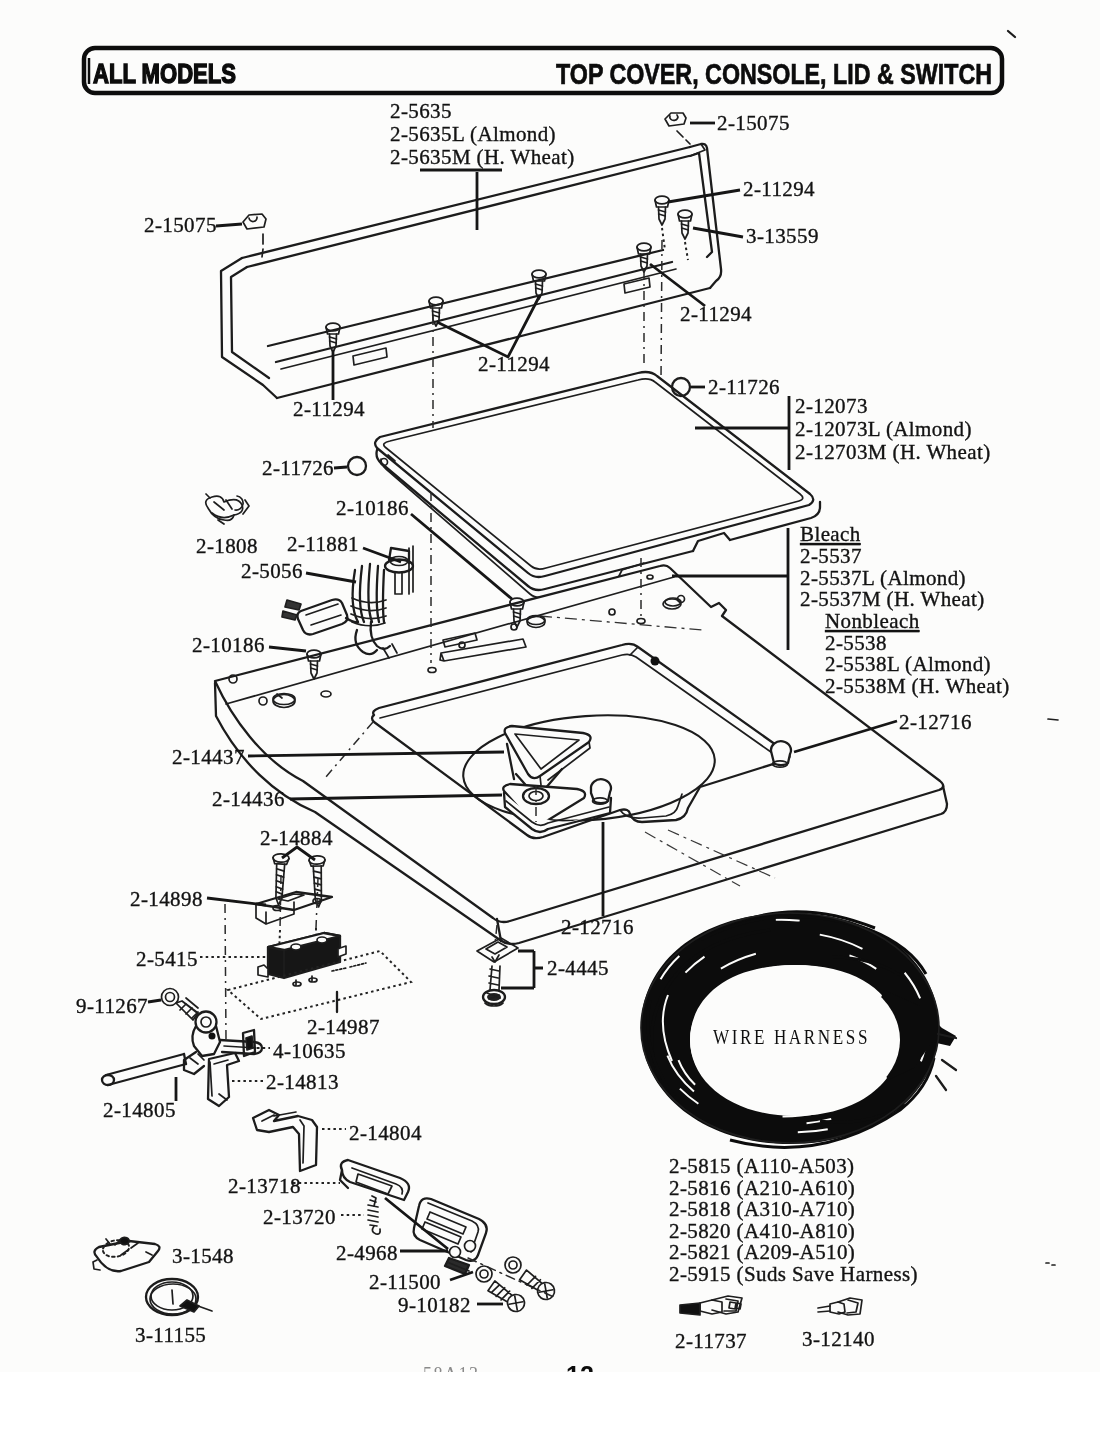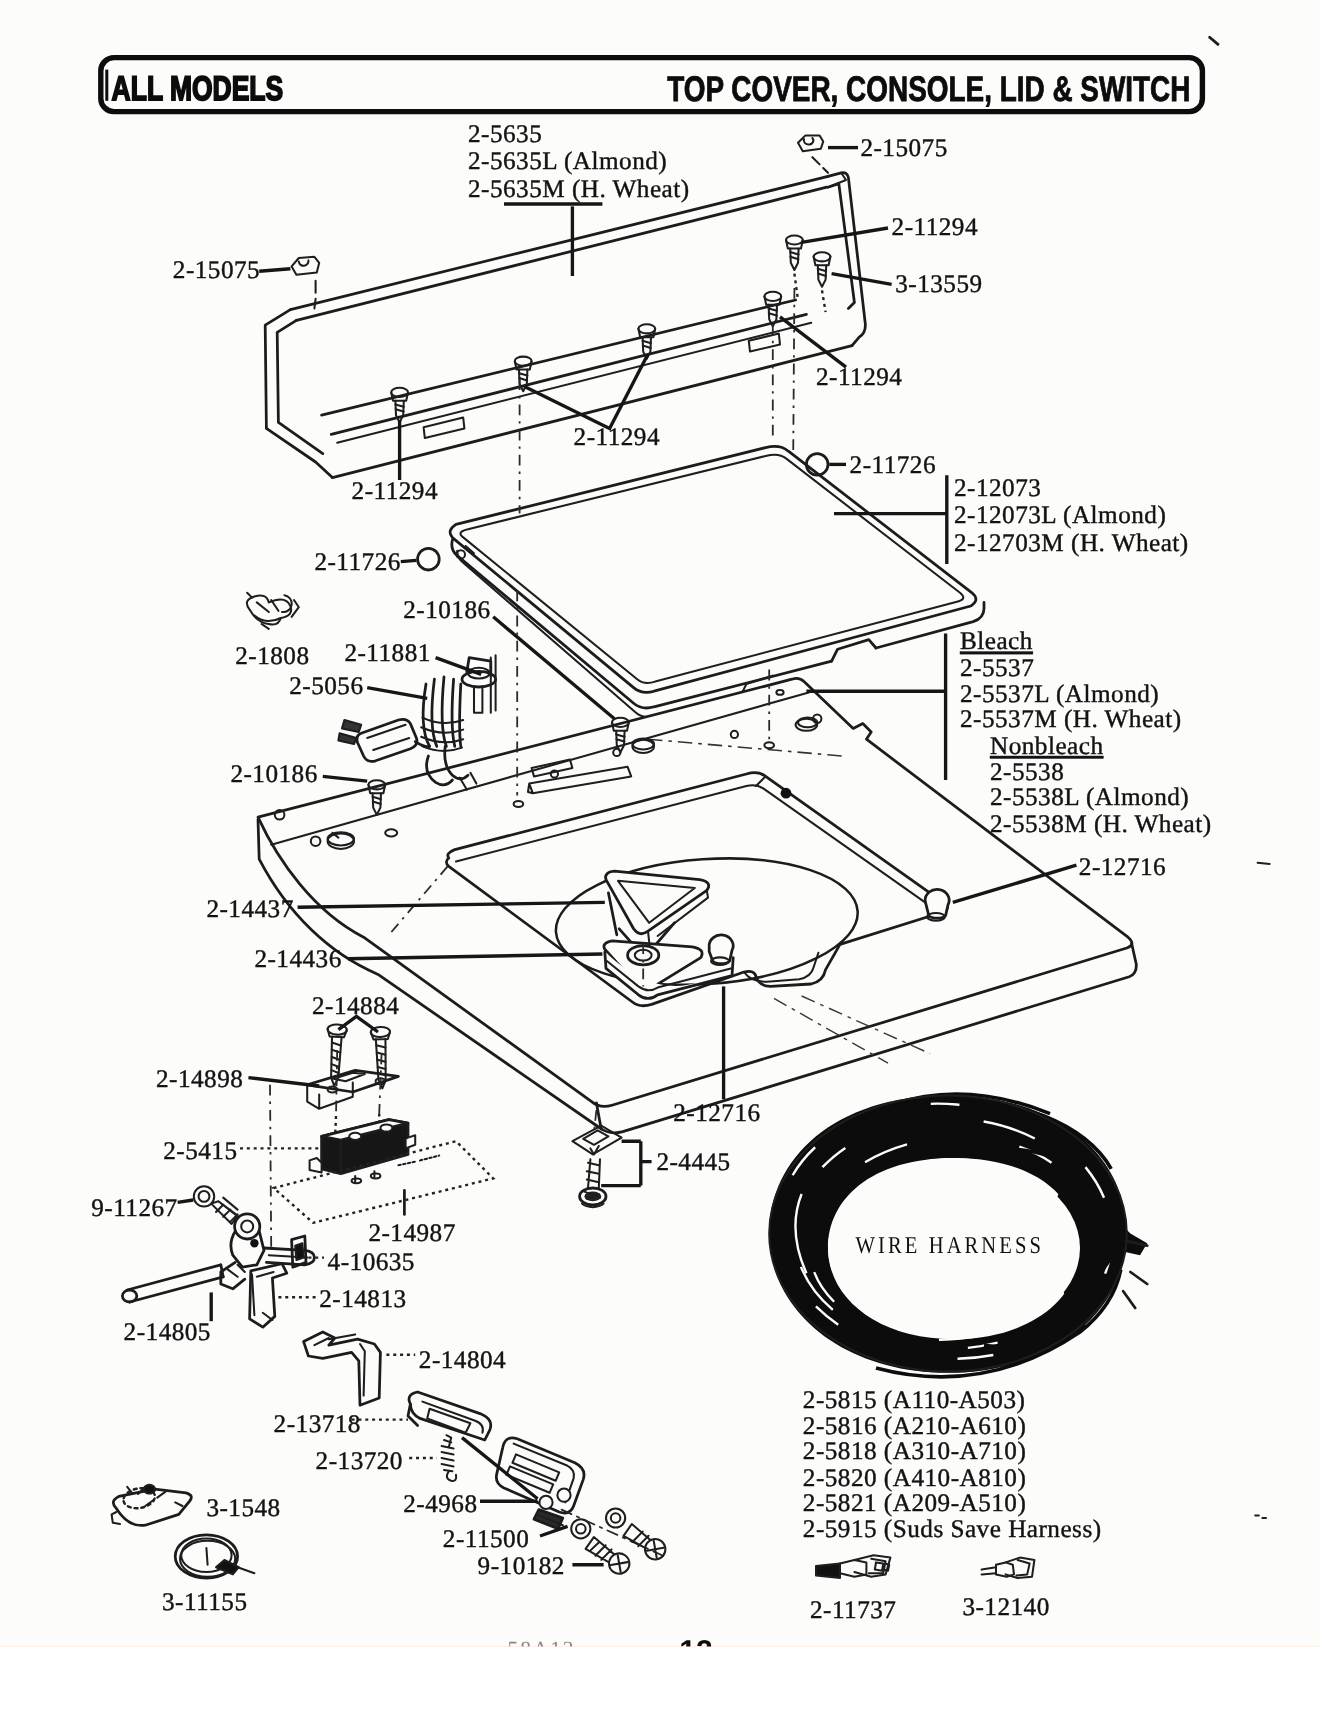--- a/index.html
+++ b/index.html
@@ -1,16 +1,16 @@
 <!DOCTYPE html>
 <html><head>
 <meta charset="utf-8">
 <style>
   html,body{margin:0;padding:0;background:#ffffff;}
-  #page{width:1100px;height:1372px;position:relative;background:#f97316;}
+  #page{width:1100px;height:1372px;position:relative;background:#3b82f6;}
   svg{position:absolute;top:0;left:0;}
   .k{stroke:#1c1c1c;stroke-width:2.3;fill:none;stroke-linecap:round;stroke-linejoin:round;}
   .k1{stroke:#1e1e1e;stroke-width:1.7;fill:none;stroke-linecap:round;stroke-linejoin:round;}
   .dd{stroke:#2a2a2a;stroke-width:1.5;fill:none;stroke-dasharray:9 5 2 5;}
   .dot{stroke:#222;stroke-width:2;fill:none;stroke-dasharray:2.5 3.2;}
   .ld{stroke:#161616;stroke-width:2.8;fill:none;}
   text.t{font-family:"Liberation Serif",serif;font-size:21px;fill:#131313;letter-spacing:0.4px;stroke:#131313;stroke-width:0.35;}
   text.hb{font-family:"Liberation Sans",sans-serif;font-weight:bold;fill:#0c0c0c;}
 </style>
 </head>

